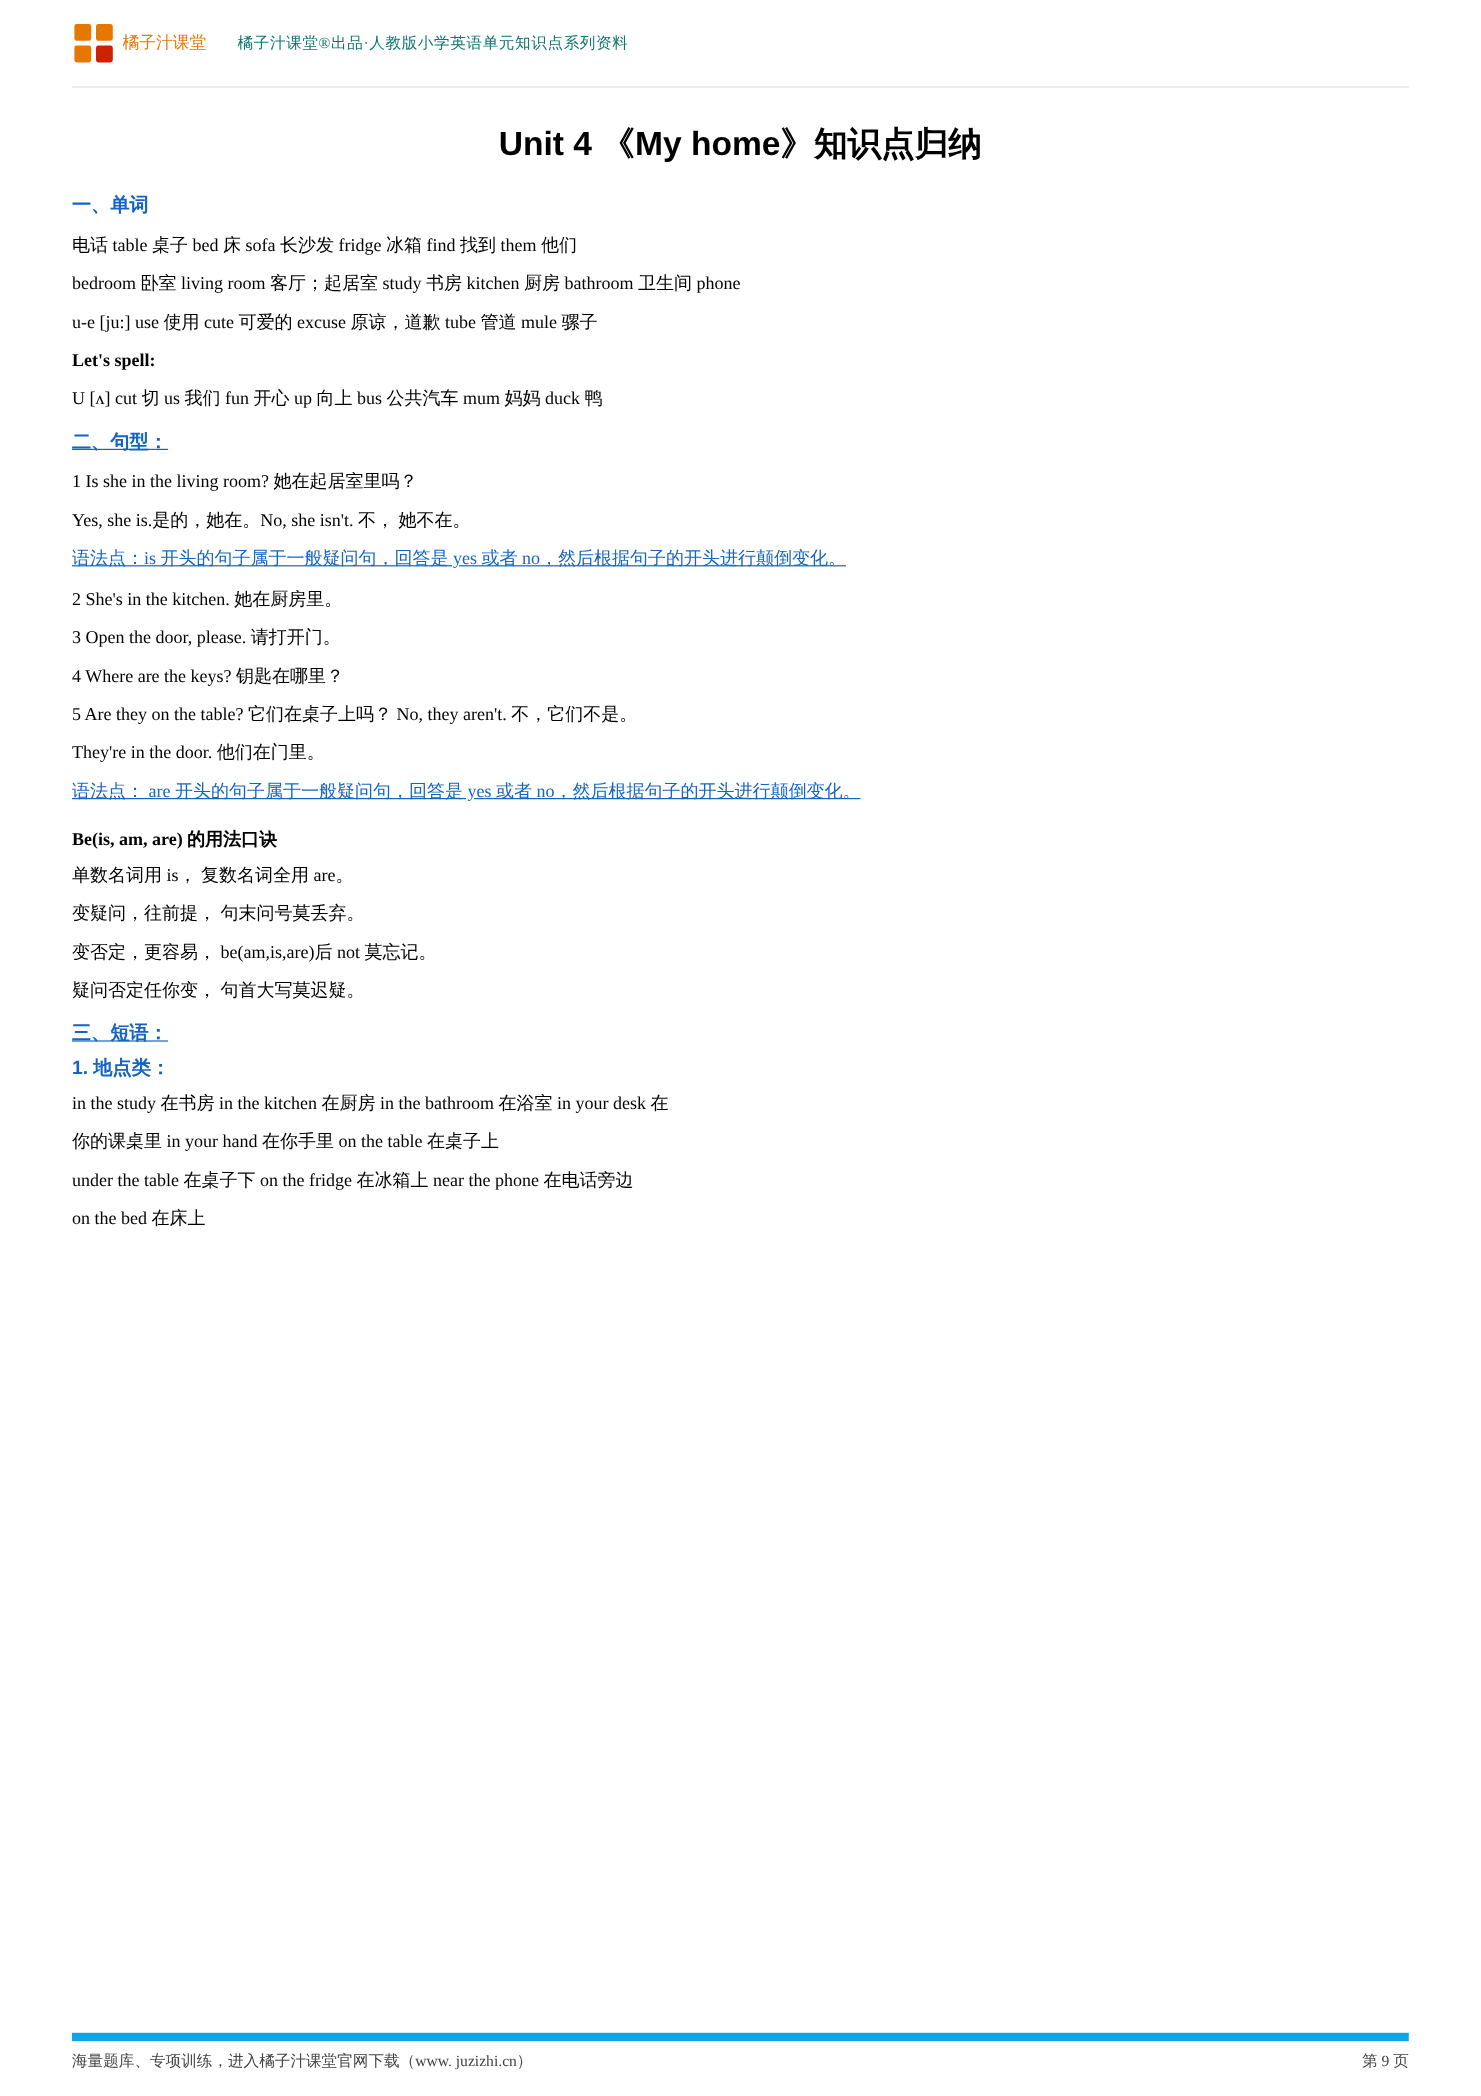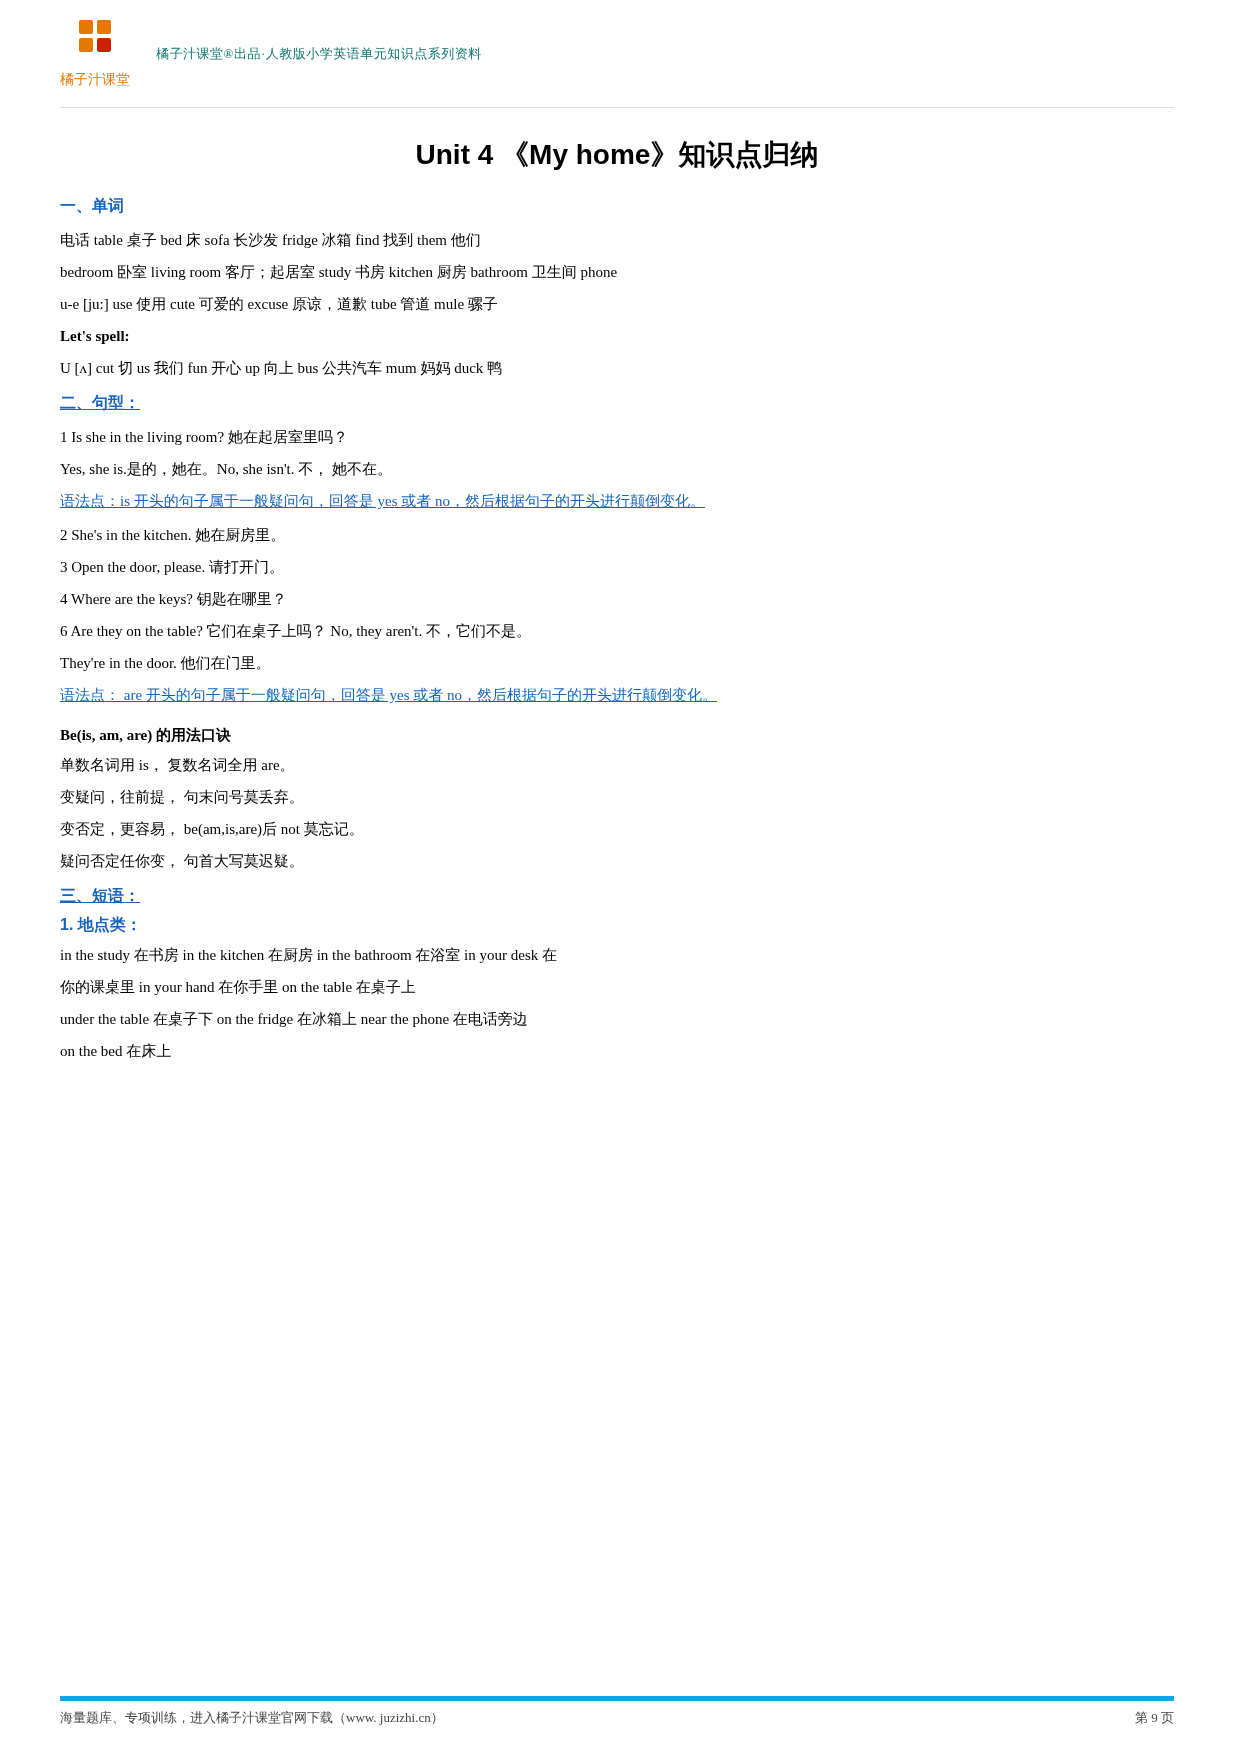--- a/index.html
+++ b/index.html
@@ -25,22 +25,21 @@
     .header {
       display: flex;
       align-items: center;
       padding: 18px 0 10px 0;
       border-bottom: none;
       gap: 16px;
     }
     .logo-box {
       display: flex;
       align-items: center;
-      gap: 17px;
-      flex-direction: column;
+      gap: 6px;
     }
     .logo-icon {
       width: 36px;
       height: 36px;
     }
     .logo-text {
       font-size: 14px;
       color: #e67800;
       font-family: "SimHei", "黑体", sans-serif;
     }
@@ -113,21 +112,21 @@
     .footer {
       position: absolute;
       bottom: 20px;
       left: 60px;
       right: 60px;
       display: flex;
       justify-content: space-between;
       align-items: center;
       font-size: 13px;
       color: #444;
-      border-top: 5px solid #0ea5e9;
+      border-top: 7px solid #0ea5e9;
       padding-top: 8px;
     }
 
     .divider {
       border: none;
       border-top: 1.5px solid #e0e0e0;
       margin: 8px 0;
     }
 
     .orange { color: #e67800; }
@@ -171,21 +170,21 @@
     <div class="section-heading blue underline">二、句型：</div>
     <div class="content-line">1 Is she in the living room?  她在起居室里吗？</div>
     <div class="content-line">Yes, she is.是的，她在。No, she isn't. 不，  她不在。</div>
 
     <div class="grammar-note-block">
       <span class="bold blue underline">语法点：</span><span class="blue underline">is 开头的句子属于一般疑问句，回答是 yes 或者 no，然后根据句子的开头进行颠倒变化。</span>
     </div>
     <div class="content-line">2 She's in the kitchen. 她在厨房里。</div>
     <div class="content-line">3 Open the door, please. 请打开门。</div>
     <div class="content-line">4 Where are the keys?  钥匙在哪里？</div>
-    <div class="content-line">6 Are they on the table?  它们在桌子上吗？  No, they aren't. 不，它们不是。</div>
+    <div class="content-line">5 Are they on the table?  它们在桌子上吗？  No, they aren't. 不，它们不是。</div>
     <div class="content-line">They're in the door. 他们在门里。</div>
 
     <div class="grammar-note-block">
       <span class="bold blue underline">语法点：</span><span class="blue underline"> are 开头的句子属于一般疑问句，回答是 yes 或者 no，然后根据句子的开头进行颠倒变化。</span>
     </div>
   </div>
 
   <div class="section">
     <div class="bold-line">Be(is, am, are)   的用法口诀</div>
     <div class="content-line">单数名词用 is，  复数名词全用 are。</div>

